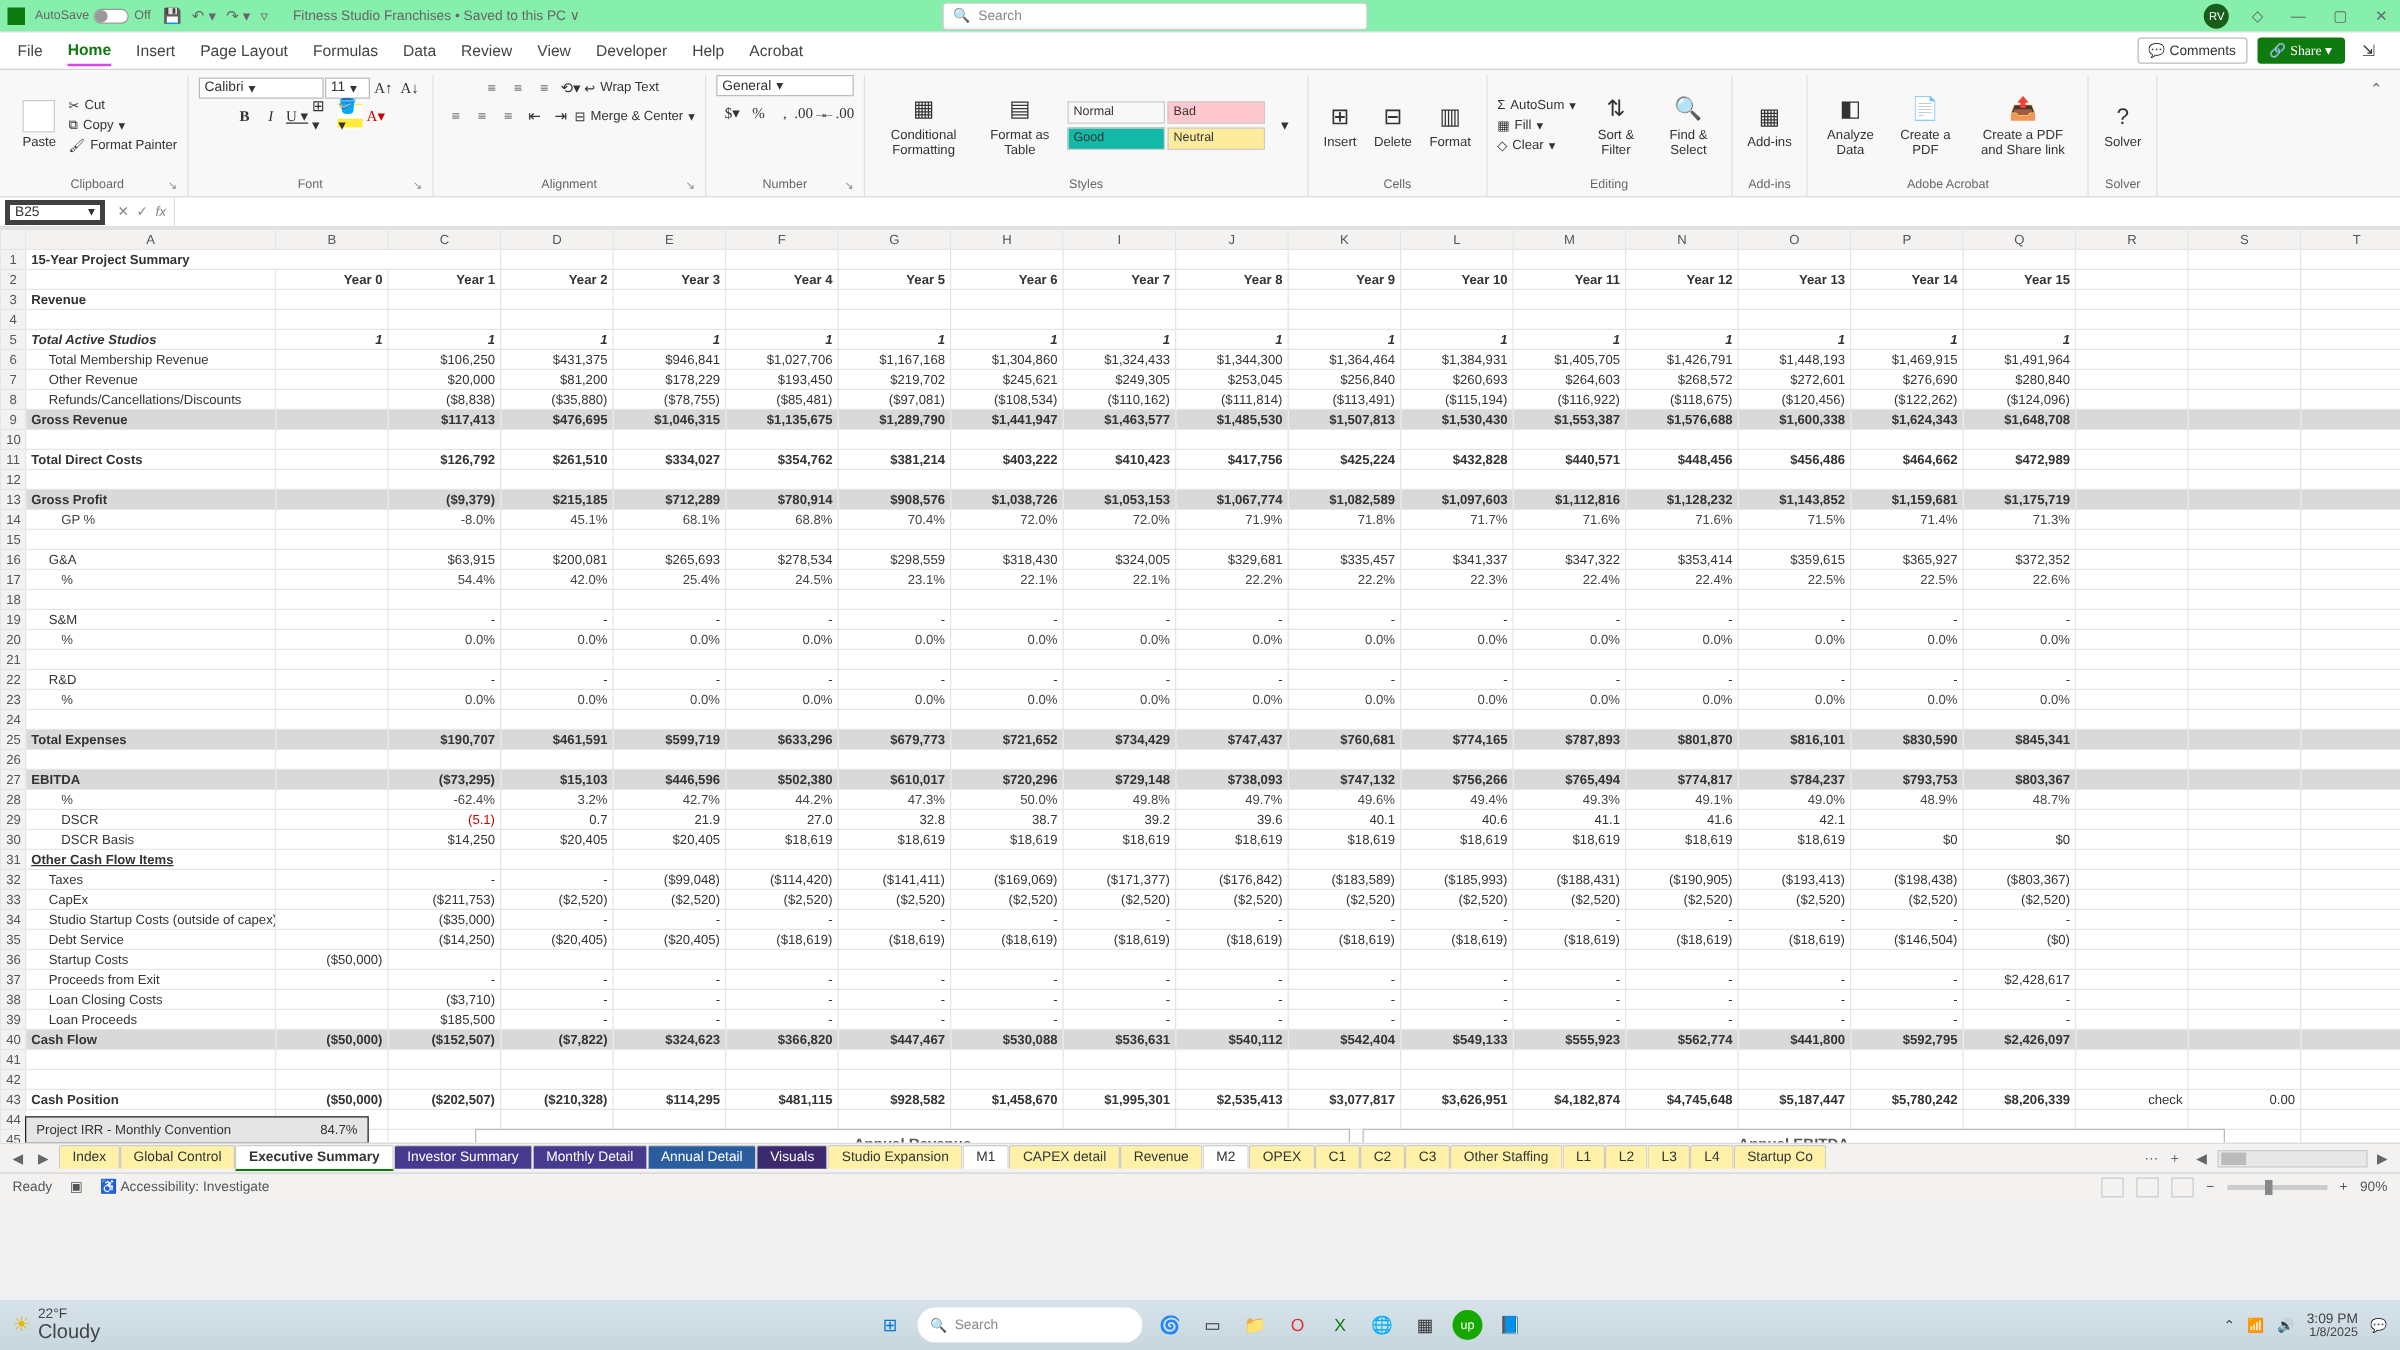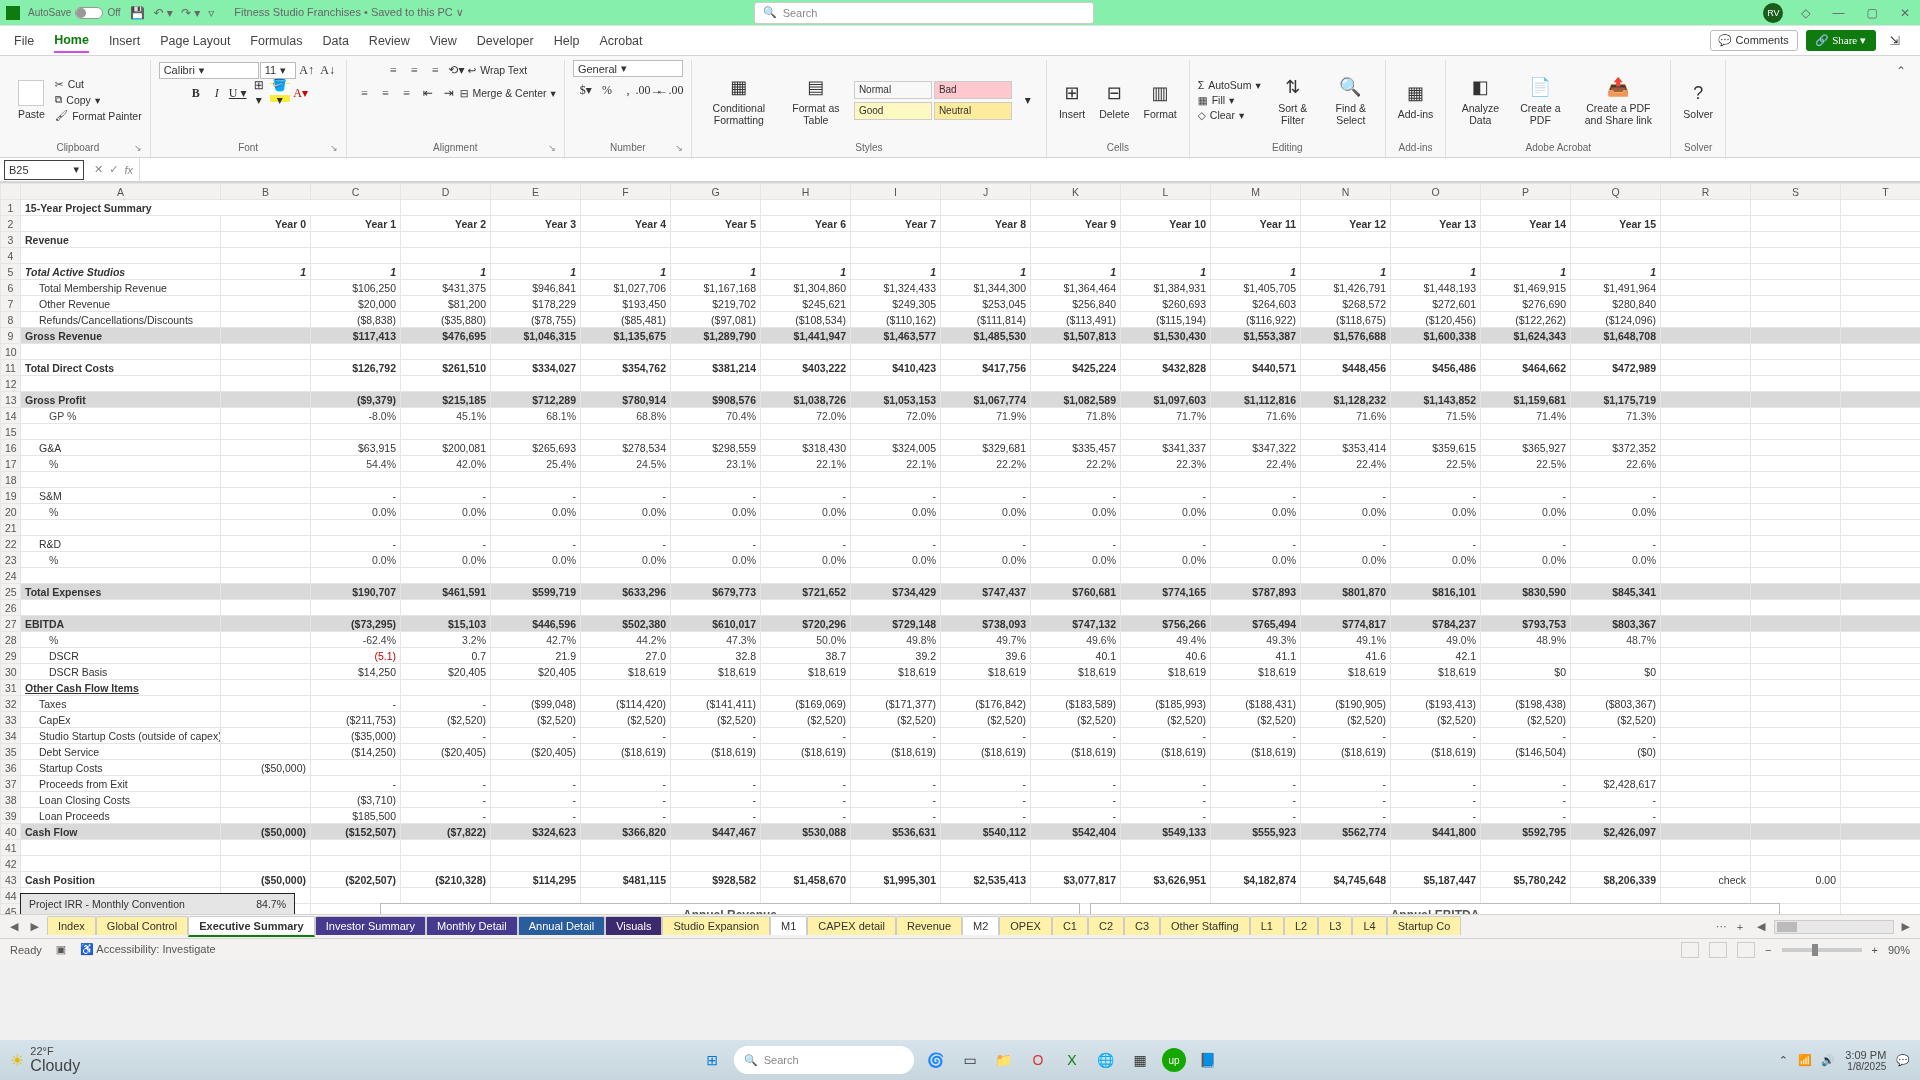--- a/index.html
+++ b/index.html
@@ -31,30 +31,30 @@
 .group { display:flex; flex-direction:column; border-right:1px solid #e0e0e0; padding:0 8px 2px; }
 .group-body { flex:1; display:flex; align-items:center; gap:6px; }
 .group-label { text-align:center; font-size:10px; color:#666; padding:2px 0; position:relative; }
 .group-label .launcher { position:absolute; right:0; bottom:2px; font-size:9px; color:#888; }
 .vbtn { display:flex; flex-direction:column; align-items:center; gap:2px; font-size:10.5px; color:#333; cursor:pointer; padding:2px 4px; }
 .vbtn .ico { width:26px; height:26px; display:flex; align-items:center; justify-content:center; font-size:18px; }
 .row-stack { display:flex; flex-direction:column; gap:3px; }
 .hitem { display:flex; align-items:center; gap:4px; font-size:10.5px; color:#333; cursor:pointer; }
 .font-combo { border:1px solid #bbb; background:#fff; padding:1px 4px; font-size:11px; display:flex; align-items:center; gap:4px; }
 .font-btn { width:20px; height:20px; display:flex; align-items:center; justify-content:center; font-family:"Times New Roman"; border:1px solid transparent; }
-.font-row { display:flex; gap:1px; align-items:center;text-align:center; }
+.font-row { display:flex; gap:1px; align-items:center; }
 .style-normal,.style-good,.style-bad,.style-neutral { width:78px; height:18px; font-size:10px; display:flex; align-items:center; padding:0 4px; border:1px solid #ccc; }
-.style-good { background:#fef9c3; }
+.style-good { background:#14b8a6; }
 .style-bad { background:#ffc7ce; }
 .style-neutral { background:#ffeb9c; }
 .clip-ico { width:30px; height:30px; border:1px solid #ccc; background:#fff; }
 
 
 .nfbar { height:24px; background:#fff; display:flex; align-items:center; border-bottom:1px solid #d4d4d4; }
-.namebox { width:80px; border:1px solid #404040; height:20px; margin:0 4px; padding:0 4px; display:flex; align-items:center; font-size:11px; }
+.namebox { width:80px; border:4px solid #404040; height:20px; margin:0 4px; padding:0 4px; display:flex; align-items:center; font-size:11px; }
 .fxarea { display:flex; align-items:center; gap:6px; color:#888; font-size:11px; padding:0 6px; }
 
 
 .gridwrap { position:relative; background:#fff; height:732px; overflow:hidden; border-top:1px solid #d4d4d4; }
 table.grid { border-collapse:collapse; table-layout:fixed; width:1904px; }
 table.grid th, table.grid td { border:1px solid #e5e5e5; height:16px; font-size:10.5px; padding:0 4px; white-space:nowrap; overflow:hidden; }
 table.grid th { background:#f3f2f1; font-weight:normal; color:#555; text-align:center; }
 .rowhdr { width:20px; background:#f3f2f1; text-align:center; color:#555; }
 .colA { width:200px; }
 .colY { width:90px; text-align:right; }

